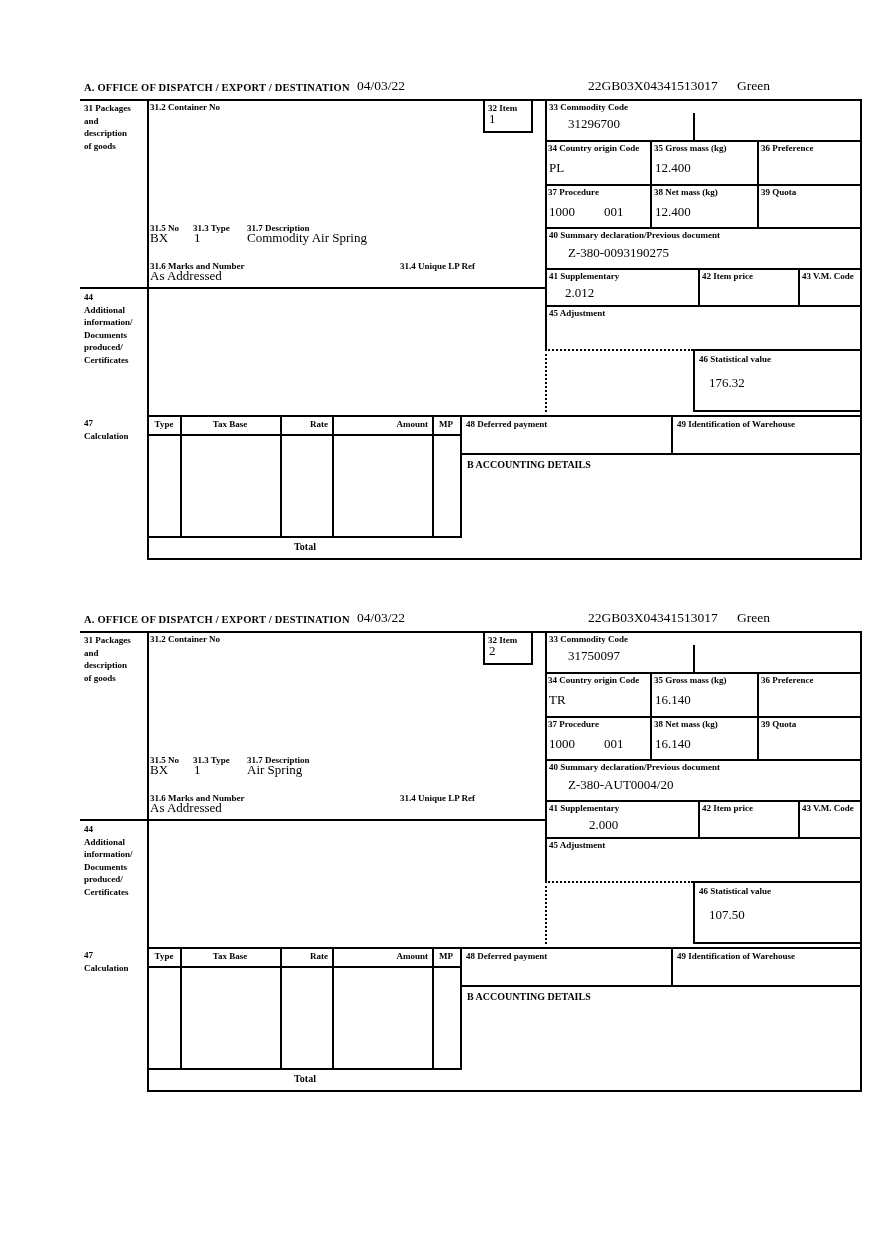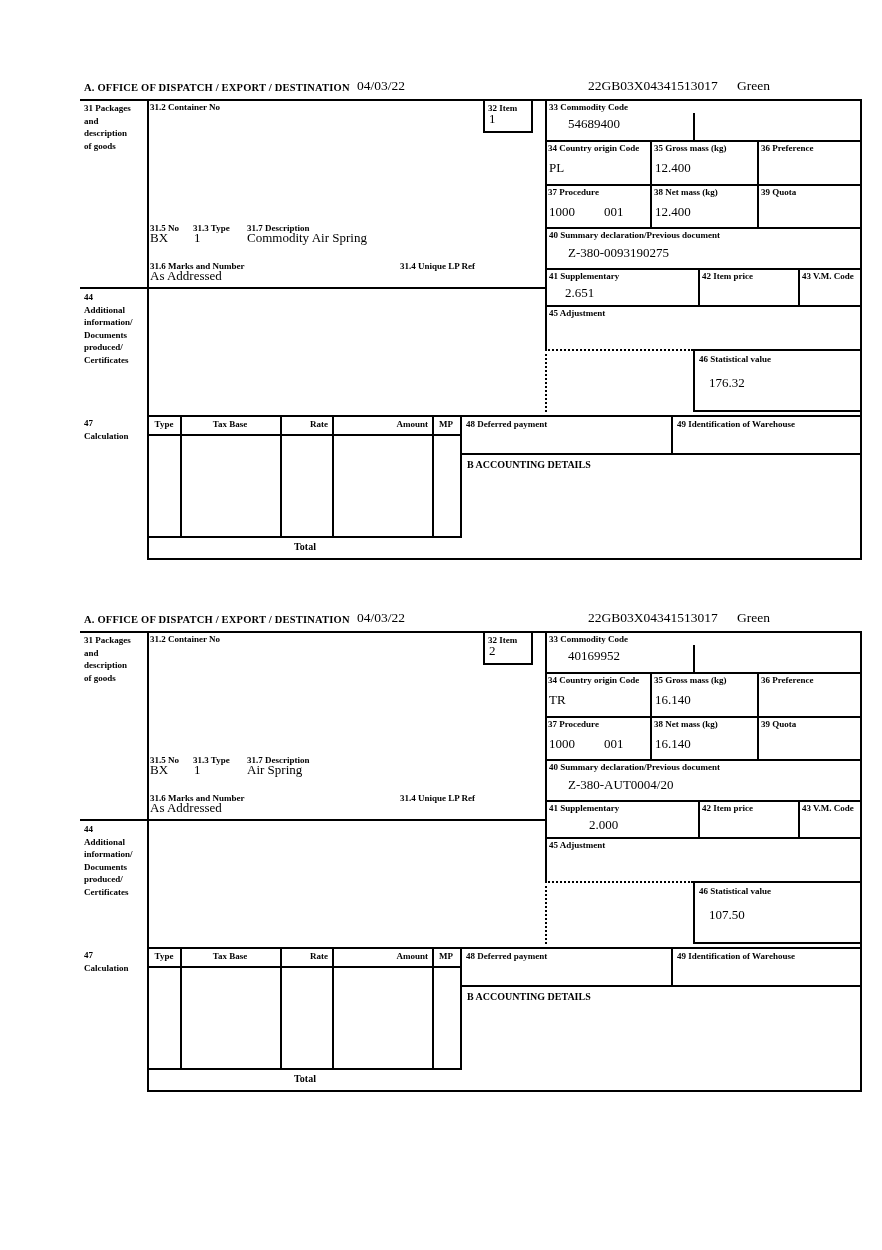--- a/index.html
+++ b/index.html
@@ -70,40 +70,40 @@
       <div class="hline" style="left:465px;top:151px;width:317px;"></div>
       <div class="hline" style="left:465px;top:192px;width:317px;"></div>
       <div class="hline" style="left:465px;top:229px;width:317px;"></div>
       <div class="vline" style="left:570px;top:64px;height:87px;"></div>
       <div class="vline" style="left:677px;top:64px;height:87px;"></div>
       <div class="vline" style="left:618px;top:192px;height:37px;"></div>
       <div class="vline" style="left:718px;top:192px;height:37px;"></div>
       <div class="vline" style="left:613px;top:37px;height:27px;"></div>
 
       <div class="lbl" style="left:469px;top:25px;">33 Commodity Code</div>
-      <div class="val" style="left:488px;top:40px;">54689400</div>
+      <div class="val" style="left:488px;top:40px;">31296700</div>
 
       <div class="lbl" style="left:468px;top:66px;">34 Country origin Code</div>
       <div class="val" style="left:469px;top:84px;">PL</div>
       <div class="lbl" style="left:574px;top:66px;">35 Gross mass (kg)</div>
       <div class="val" style="left:575px;top:84px;">12.400</div>
       <div class="lbl" style="left:681px;top:66px;">36 Preference</div>
 
       <div class="lbl" style="left:468px;top:110px;">37 Procedure</div>
       <div class="val" style="left:469px;top:128px;">1000</div>
       <div class="val" style="left:524px;top:128px;">001</div>
       <div class="lbl" style="left:574px;top:110px;">38 Net mass (kg)</div>
       <div class="val" style="left:575px;top:128px;">12.400</div>
       <div class="lbl" style="left:681px;top:110px;">39 Quota</div>
 
       <div class="lbl" style="left:469px;top:153px;">40 Summary declaration/Previous document</div>
       <div class="val" style="left:488px;top:169px;">Z-380-0093190275</div>
 
       <div class="lbl" style="left:469px;top:194px;">41 Supplementary</div>
-      <div class="val" style="left:485px;top:209px;">2.651</div>
+      <div class="val" style="left:485px;top:209px;">2.012</div>
       <div class="lbl" style="left:622px;top:194px;">42 Item price</div>
       <div class="lbl" style="left:722px;top:194px;">43 V.M. Code</div>
 
       <div class="lbl" style="left:469px;top:231px;">45 Adjustment</div>
       <div class="dhline" style="left:465px;top:273px;width:148px;"></div>
 
       <div class="abs" style="left:613px;top:273px;width:165px;height:59px;border:2px solid #000;">
         <div class="lbl" style="left:4px;top:2px;">46 Statistical value</div>
         <div class="val" style="left:14px;top:24px;">176.32</div>
       </div>
@@ -180,21 +180,21 @@
       <div class="hline" style="left:465px;top:151px;width:317px;"></div>
       <div class="hline" style="left:465px;top:192px;width:317px;"></div>
       <div class="hline" style="left:465px;top:229px;width:317px;"></div>
       <div class="vline" style="left:570px;top:64px;height:87px;"></div>
       <div class="vline" style="left:677px;top:64px;height:87px;"></div>
       <div class="vline" style="left:618px;top:192px;height:37px;"></div>
       <div class="vline" style="left:718px;top:192px;height:37px;"></div>
       <div class="vline" style="left:613px;top:37px;height:27px;"></div>
 
       <div class="lbl" style="left:469px;top:25px;">33 Commodity Code</div>
-      <div class="val" style="left:488px;top:40px;">40169952</div>
+      <div class="val" style="left:488px;top:40px;">31750097</div>
 
       <div class="lbl" style="left:468px;top:66px;">34 Country origin Code</div>
       <div class="val" style="left:469px;top:84px;">TR</div>
       <div class="lbl" style="left:574px;top:66px;">35 Gross mass (kg)</div>
       <div class="val" style="left:575px;top:84px;">16.140</div>
       <div class="lbl" style="left:681px;top:66px;">36 Preference</div>
 
       <div class="lbl" style="left:468px;top:110px;">37 Procedure</div>
       <div class="val" style="left:469px;top:128px;">1000</div>
       <div class="val" style="left:524px;top:128px;">001</div>

